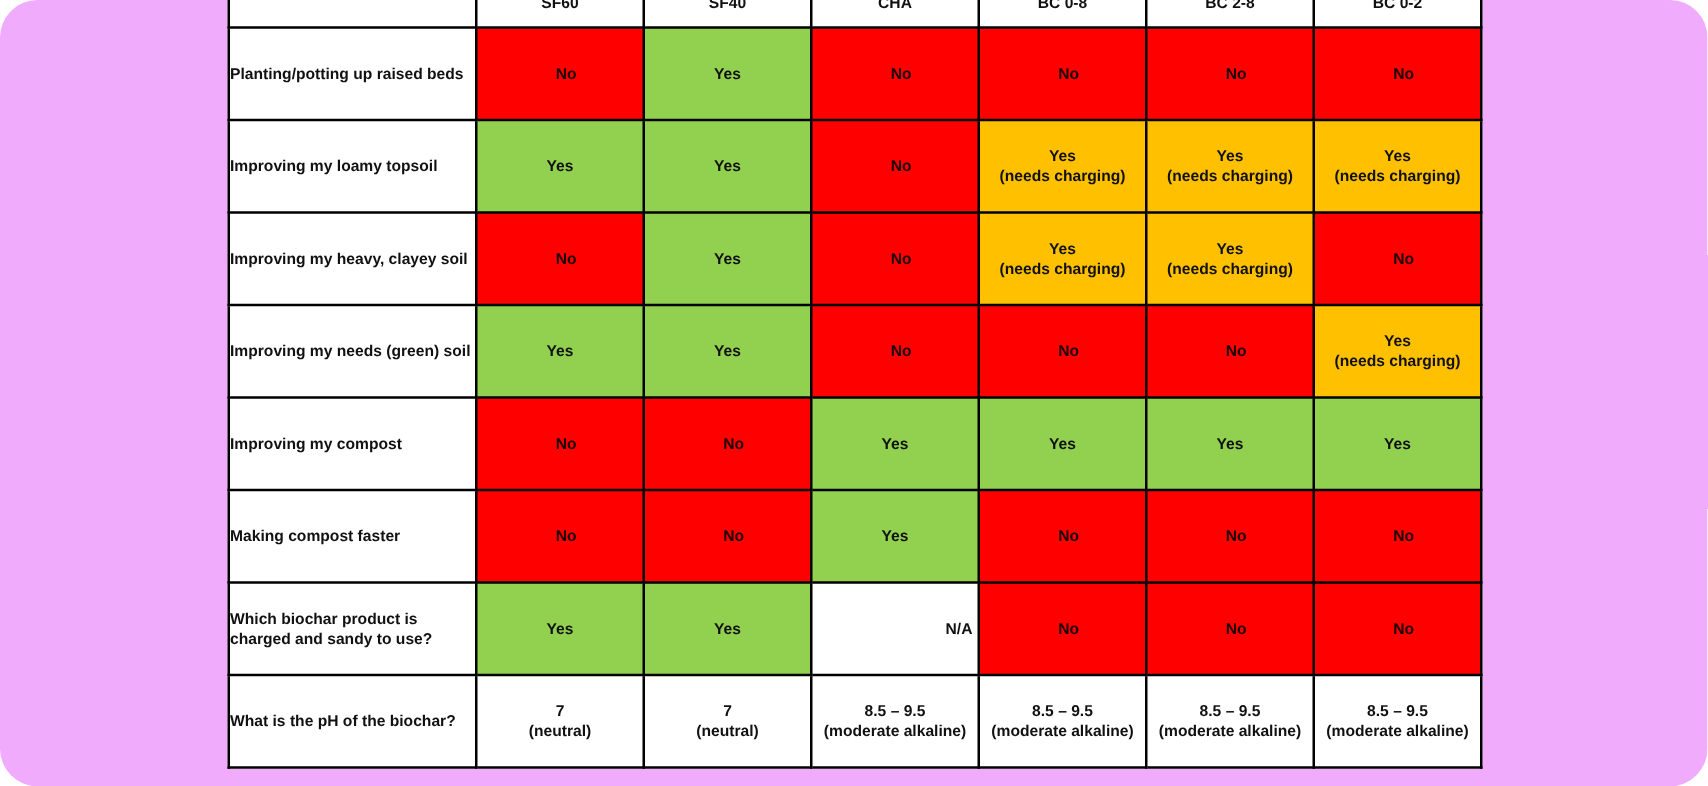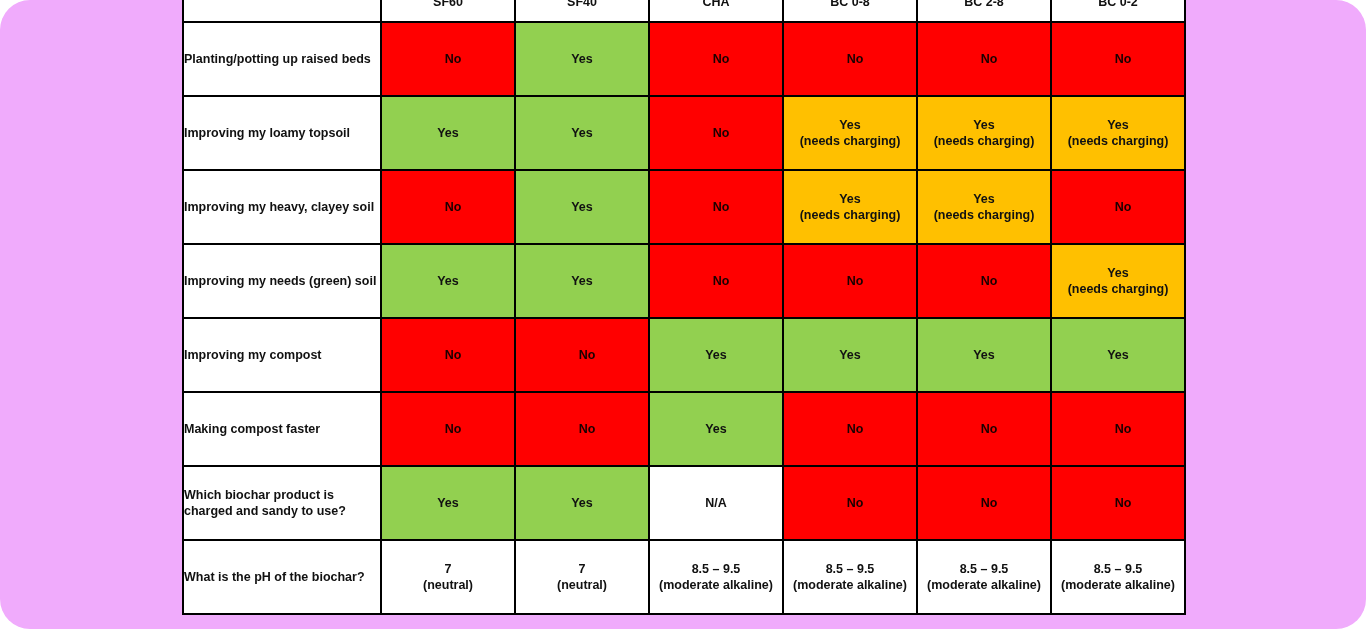--- a/index.html
+++ b/index.html
@@ -66,21 +66,21 @@
   }
   td.cell .cell-inner {
     display: block;
     padding: 0 4px;
     white-space: pre-line;
   }
   
   td.v-no   { background: #FF0000; }
   td.v-yes  { background: #92D050; }
   td.v-amber{ background: #FFC000; }
-  td.v-na   { background: #FFFFFF; }
+  td.v-na   { background: #FFFFFF; text-align: right; }
   td.v-plain{ background: #FFFFFF; }
   
   td.v-no .cell-inner { color: #1a0000; margin-left: 10px; }
 </style>
 </head>
 <body>
 
 <div id="sheet">
   <table class="matrix">
     <colgroup>

